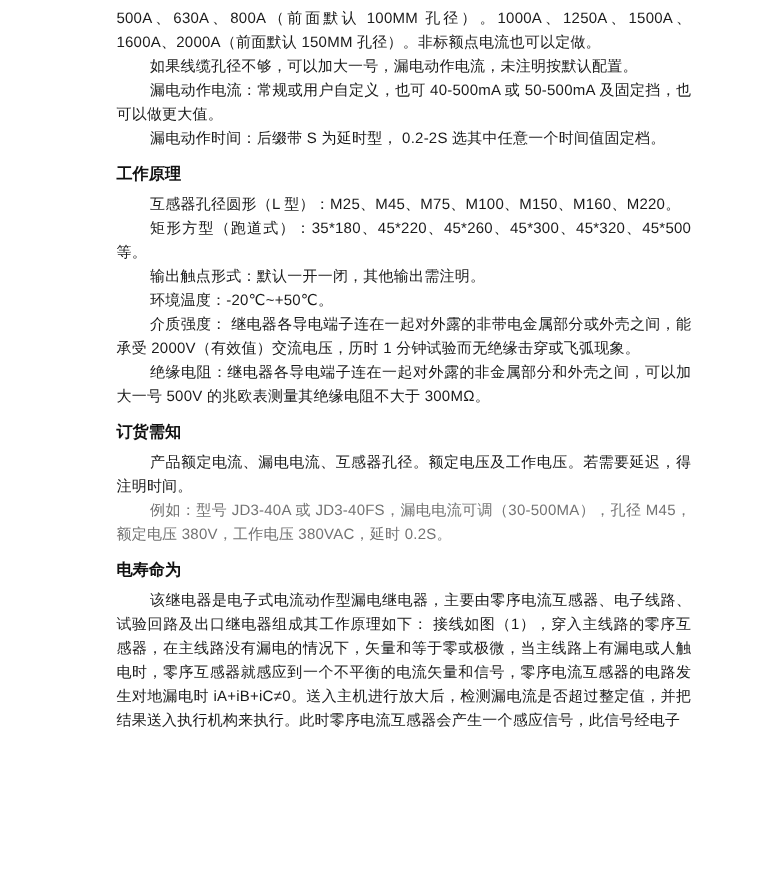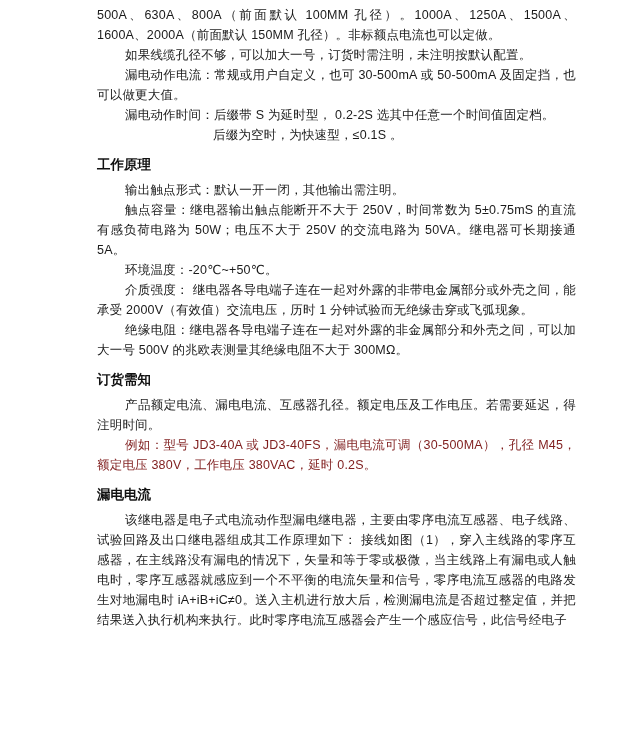--- a/index.html
+++ b/index.html
@@ -47,50 +47,50 @@
     color: #e02020;
   }
 </style>
 </head>
 <body>
 
 <div class="page" style="background: rgb(255, 255, 255); color: rgb(26, 26, 26);">
 
   <p class="nofirst">500A、630A、800A（前面默认 100MM 孔径）。1000A、1250A、1500A、1600A、2000A（前面默认 150MM 孔径）。非标额点电流也可以定做。</p>
 
-  <p>如果线缆孔径不够，可以加大一号，订货时需注明，未注明按默认配置。</p>
+  <p>如果线缆孔径不够，可以加大一号，漏电动作电流，未注明按默认配置。</p>
 
 
-  <p>漏电动作电流：常规或用户自定义，也可 30-500mA 或 50-500mA 及固定挡，也可以做更大值。</p>
+  <p>漏电动作电流：常规或用户自定义，也可 40-500mA 或 50-500mA 及固定挡，也可以做更大值。</p>
 
 
 
   <p>漏电动作时间：后缀带 S 为延时型， 0.2-2S 选其中任意一个时间值固定档。</p>
 
-  <p class="cont-line">后缀为空时，为快速型，≤0.1S 。</p>
 
   <h2>工作原理</h2>
 
+  <p>互感器孔径圆形（L 型）：M25、M45、M75、M100、M150、M160、M220。</p>
 
+  <p>矩形方型（跑道式）：35*180、45*220、45*260、45*300、45*320、45*500 等。</p>
 
   <p>输出触点形式：默认一开一闭，其他输出需注明。</p>
 
-  <p>触点容量：继电器输出触点能断开不大于 250V，时间常数为 5±0.75mS 的直流有感负荷电路为 50W；电压不大于 250V 的交流电路为 50VA。继电器可长期接通 5A。</p>
 
 
   <p>环境温度：-20℃~+50℃。</p>
 
   <p>介质强度： 继电器各导电端子连在一起对外露的非带电金属部分或外壳之间，能承受 2000V（有效值）交流电压，历时 1 分钟试验而无绝缘击穿或飞弧现象。</p>
 
   <p>绝缘电阻：继电器各导电端子连在一起对外露的非金属部分和外壳之间，可以加大一号 500V 的兆欧表测量其绝缘电阻不大于 300MΩ。</p>
 
 
   <h2>订货需知</h2>
 
   <p>产品额定电流、漏电电流、互感器孔径。额定电压及工作电压。若需要延迟，得注明时间。</p>
 
-  <p class="red" style="color: #7f1d1d;">例如：型号 JD3-40A 或 JD3-40FS，漏电电流可调（30-500MA），孔径 M45，额定电压 380V，工作电压 380VAC，延时 0.2S。</p>
+  <p class="red" style="color: #737373;">例如：型号 JD3-40A 或 JD3-40FS，漏电电流可调（30-500MA），孔径 M45，额定电压 380V，工作电压 380VAC，延时 0.2S。</p>
 
-  <h2>漏电电流</h2>
+  <h2>电寿命为</h2>
 
   <p>该继电器是电子式电流动作型漏电继电器，主要由零序电流互感器、电子线路、试验回路及出口继电器组成其工作原理如下：  接线如图（1），穿入主线路的零序互感器，在主线路没有漏电的情况下，矢量和等于零或极微，当主线路上有漏电或人触电时，零序互感器就感应到一个不平衡的电流矢量和信号，零序电流互感器的电路发生对地漏电时 iA+iB+iC≠0。送入主机进行放大后，检测漏电流是否超过整定值，并把结果送入执行机构来执行。此时零序电流互感器会产生一个感应信号，此信号经电子</p>
 
 </div>
 
 </body></html>

